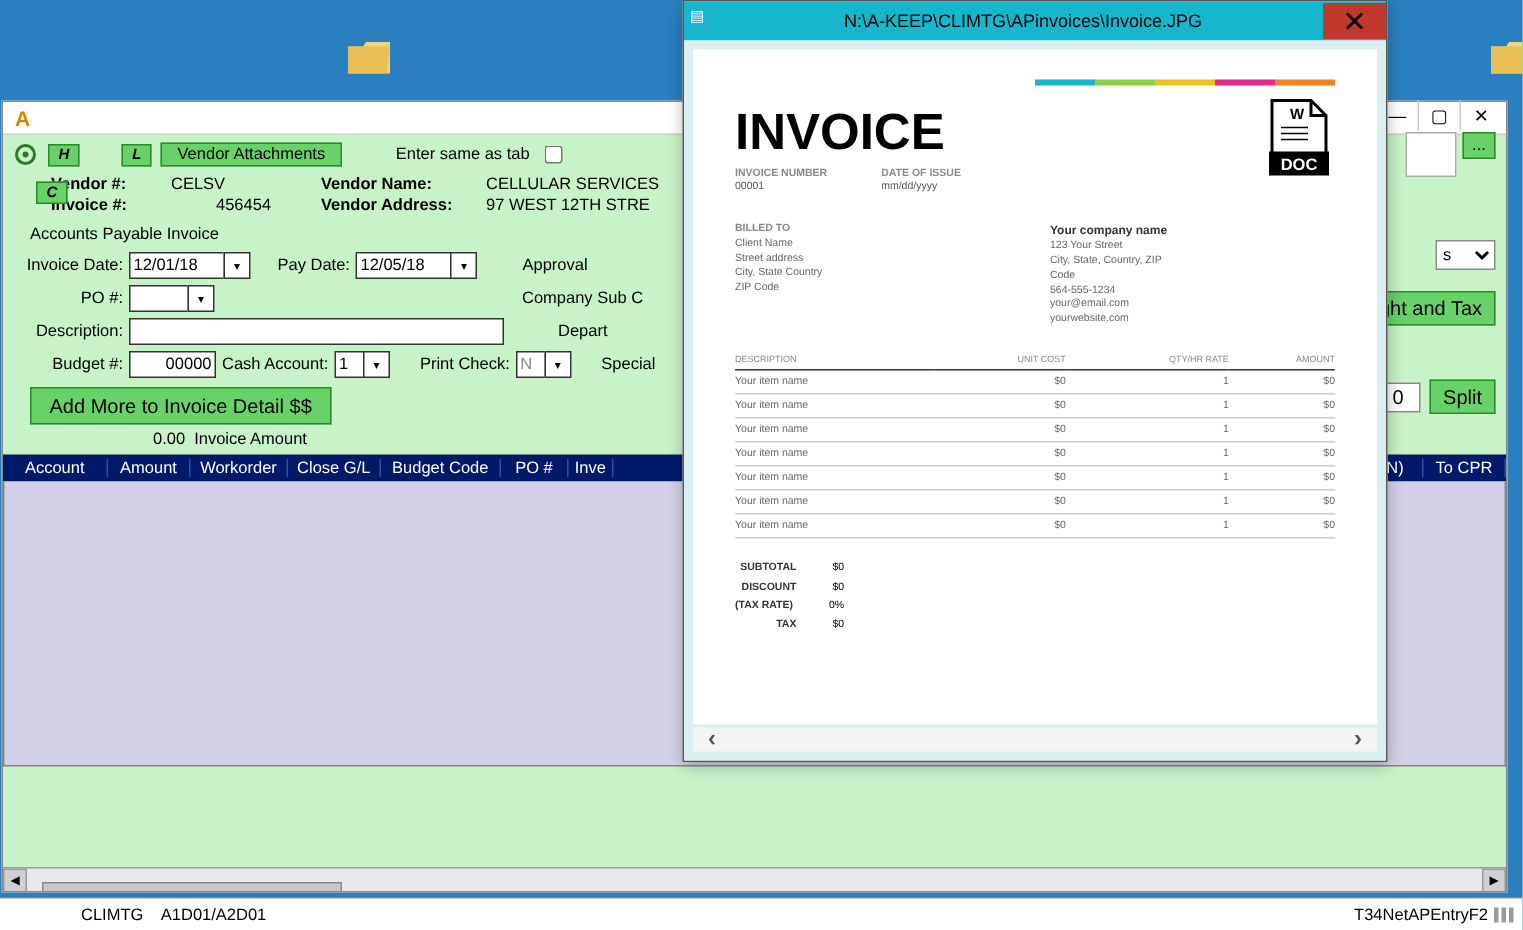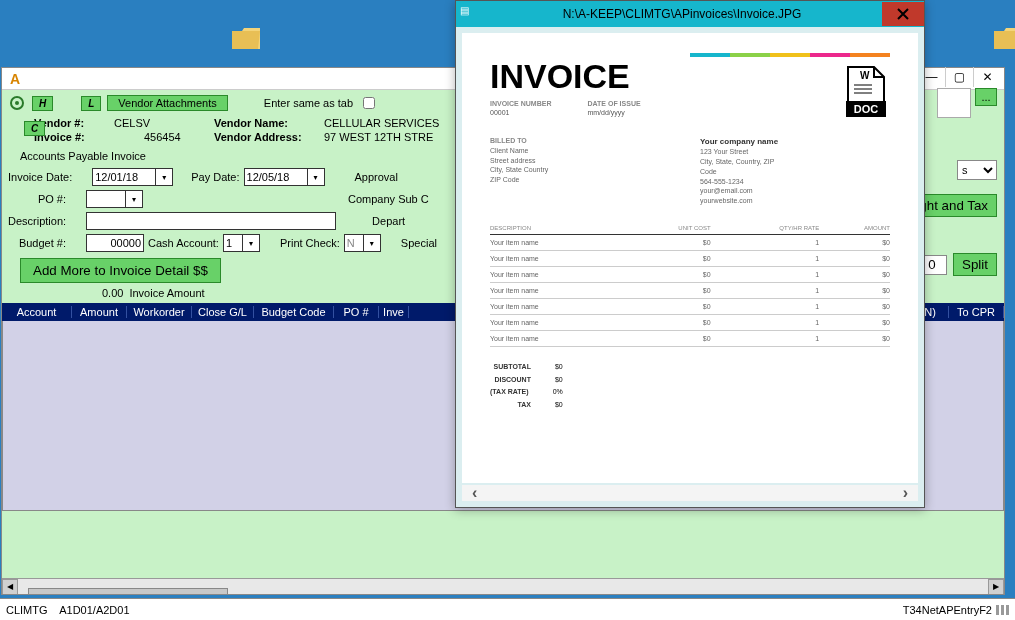--- a/index.html
+++ b/index.html
@@ -28,21 +28,21 @@
   
   .info-row { display:flex; padding: 1px 0; }
   .vendor-section { padding: 0 16px 2px 32px; }
   .info-label { font-weight: bold; min-width: 80px; }
   .info-val { min-width: 100px; }
   .info-label2 { font-weight: bold; min-width: 110px; }
 
   .section-label { padding: 4px 6px 4px 18px; }
 
   .form-row { display:flex; align-items:center; padding: 2px 6px; }
-  .form-label { text-align: right; min-width: 78px; padding-right: 20px; }
+  .form-label { text-align: right; min-width: 78px; padding-right: 4px; }
   .date-input { display: inline-flex; align-items:center; }
   .date-input input { width: 64px; height: 18px; border:1px solid #333; background:#fff; padding: 0 2px; font-size:11px; }
   .date-input .dd { width: 18px; height:18px; border:1px solid #333; background:#fff; display:flex;align-items:center;justify-content:center;font-size:8px; margin-left:-1px; cursor:pointer; }
   .text-input { height: 18px; border:1px solid #333; background:#fff; padding:0 2px; font-size:11px; }
 
   .invoice-amt { display:flex; padding: 4px 0 4px 100px; gap: 6px; }
 
   .add-more-btn { margin: 4px 0 0 18px; background: #68d168; border:1px solid #2a8a2a; padding: 4px 12px; cursor:pointer; }
 
   .grid-hdr { display:flex; background:#001a6a; color:#fff; font-size:11px; height:18px; align-items:center; }
@@ -53,37 +53,37 @@
   .sb-btn { width:16px; height:16px; background:#d0d0d0; border:1px solid #999; display:flex;align-items:center;justify-content:center;font-size:8px; }
   .sb-track { flex:1; position:relative; }
   .sb-thumb { position:absolute; left:10px; width:200px; height:14px; top:1px; background:#c8c8c8; border:1px solid #888; }
   .right-btn { background:#68d168; border:1px solid #2a8a2a; padding:3px 8px; cursor:pointer; }
   .right-select { height:20px; background:#fff; border:1px solid #888; min-width:40px; font-size:11px; }
   .right-row { display:flex; gap:6px; align-items:center; }
   .right-input { width:30px; height:20px; border:1px solid #888; background:#fff; text-align:center; }
 
   
   .status-bar { position:absolute; bottom:0; left:0; right:0; height:22px; background:#fff; border-top:1px solid #888; display:flex; align-items:center; padding:0 6px; font-size:11px; z-index:6; }
-  .status-left { flex:1; }
+  .status-left { flex:1;margin-left:48px; }
   .status-segments { display:flex; gap:2px; }
   .status-seg { width:3px; height:10px; background:#999; }
 
   
   .preview-window { position:absolute; top:0; left:455px; width:470px; height:508px; background:#fff; border:1px solid #555; z-index:10; box-shadow:0 2px 10px rgba(0,0,0,0.3); }
   .preview-titlebar { height:26px; background:#16b6cc; display:flex; align-items:center; }
   .preview-titlebar-icon { width:18px; height:18px; margin:0 4px; color:#fff; font-size:10px; }
   .preview-titlebar-title { flex:1; text-align:center; font-size:12px; color:#000; }
   .preview-close { width:42px; height:24px; background:#c0392b; display:flex;align-items:center;justify-content:center; cursor:pointer; }
   .preview-close svg { width:12px; height:12px; }
   .preview-body { background:#dbeef0; height: calc(100% - 26px); padding:6px; position:relative; }
   .doc-page { background:#fff; width:100%; height:calc(100% - 18px); padding: 20px 28px; position:relative; overflow:hidden; }
   .color-strip { position:absolute; top:20px; right:28px; display:flex; }
   .color-strip span { width:40px; height:4px; }
   .doc-icon { position:absolute; top:32px; right:28px; width:48px; height:56px; }
-  .doc-h1 { font-size:34px; font-weight:bold; letter-spacing:0px; margin-top:4px; }
+  .doc-h1 { font-size:34px; font-weight:bold; letter-spacing:0px; margin-top:16px; }
   .doc-meta-row { display:flex; gap:36px; margin-top:4px; font-size:7px; color:#888; }
   .doc-meta-col div:first-child { font-weight:bold; }
   .doc-meta-col div:last-child { color:#555; margin-top:2px; }
   .doc-two-col { display:flex; margin-top:20px; gap:20px; font-size:7px; color:#666; line-height:1.4; }
   .doc-two-col .col { flex:1; }
   .doc-two-col .col.right { margin-left:auto; }
   .bold-sm { font-weight:bold; color:#333; font-size:8px; }
   .doc-table { width:100%; margin-top:16px; font-size:7px; color:#666; border-collapse:collapse; }
   .doc-table th { text-align:left; color:#888; font-weight:normal; padding:3px 0; border-bottom:1px solid #333; font-size:6px; }
   .doc-table th.r { text-align:right; }

